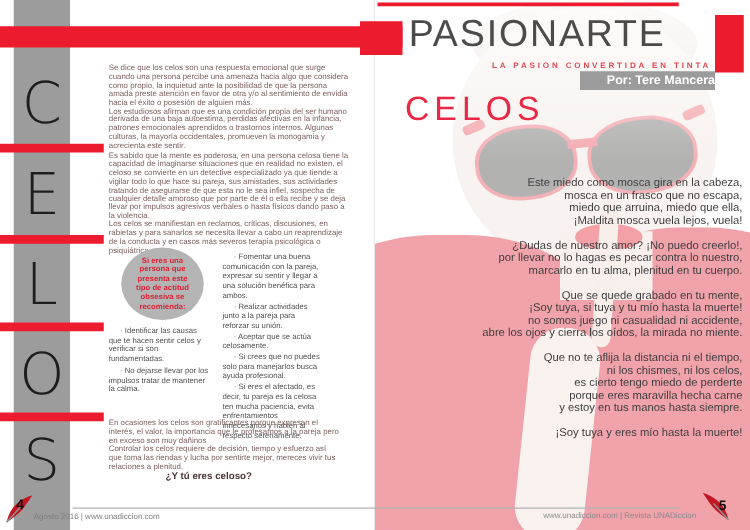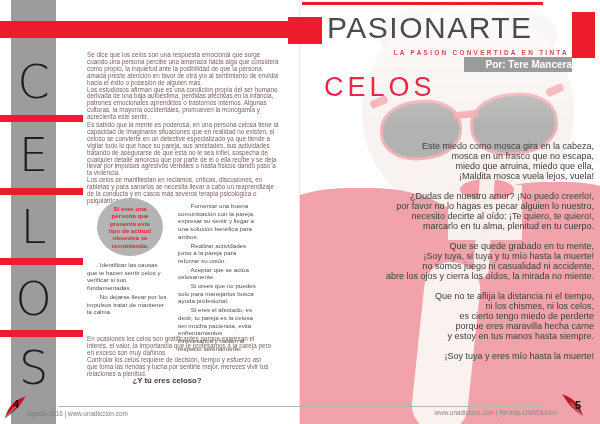--- a/index.html
+++ b/index.html
@@ -163,22 +163,21 @@
 
     <div class="abs poem">
         <div class="stanza">
           <div>Este miedo como mosca gira en la cabeza,</div>
           <div>mosca en un frasco que no escapa,</div>
           <div>miedo que arruina, miedo que ella,</div>
           <div>¡Maldita mosca vuela lejos, vuela!</div>
         </div>
         <div class="stanza">
           <div>¿Dudas de nuestro amor? ¡No puedo creerlo!,</div>
-          <div>por favor no lo hagas es pecar alguien lo nuestro,</div>
-          <div>necesito decirte al oído: ¡Te quiero, te quiero!,</div>
+          <div>por llevar no lo hagas es pecar contra lo nuestro,</div>
           <div>marcarlo en tu alma, plenitud en tu cuerpo.</div>
         </div>
         <div class="stanza">
           <div>Que se quede grabado en tu mente,</div>
           <div>¡Soy tuya, si tuya y tu mío hasta la muerte!</div>
           <div>no somos juego ni casualidad ni accidente,</div>
           <div>abre los ojos y cierra los oídos, la mirada no miente.</div>
         </div>
         <div class="stanza">
           <div>Que no te aflija la distancia ni el tiempo,</div>

